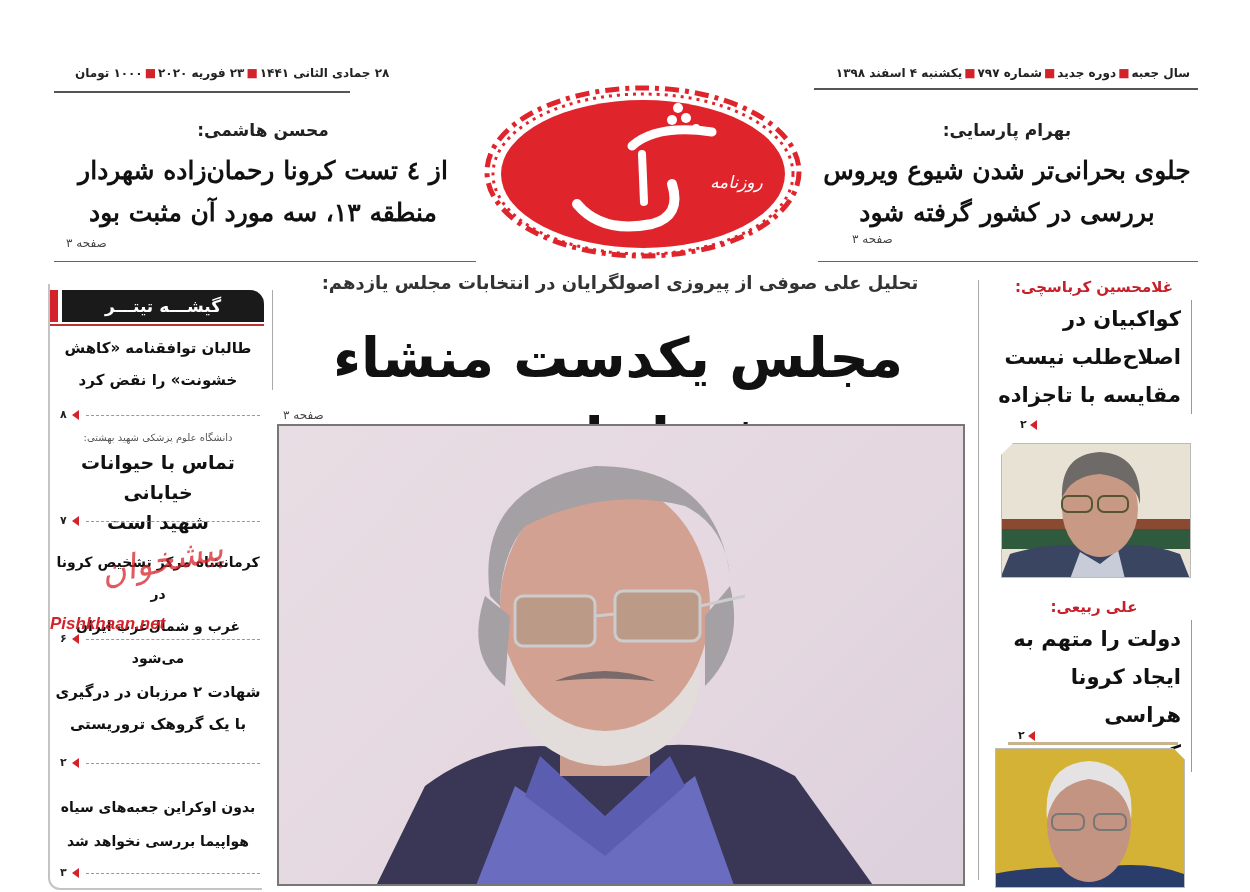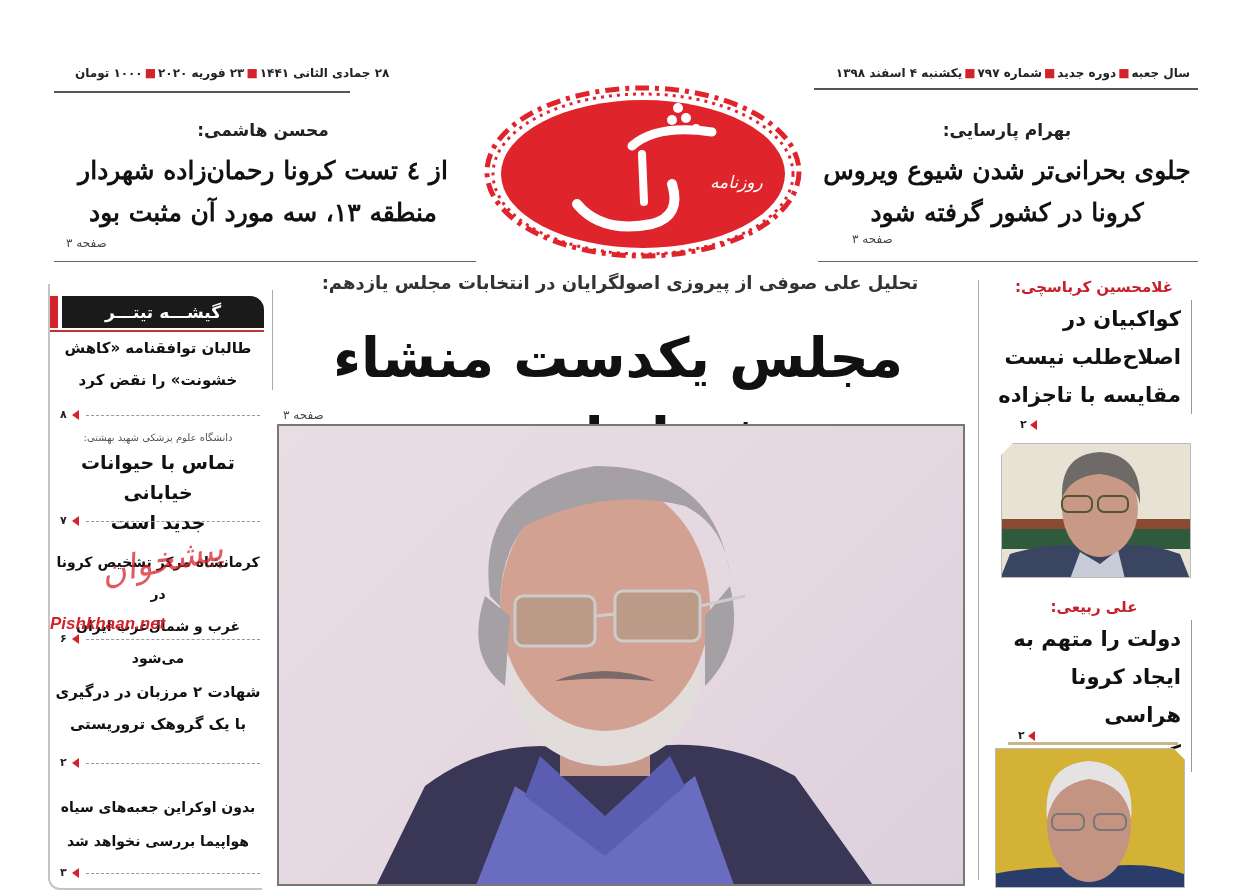--- a/index.html
+++ b/index.html
@@ -26,21 +26,21 @@
   .main-kicker { left: 280px; top: 272px; width: 680px; text-align: center; font-size: 18px; font-weight: bold; color: #333; }
   .main-headline { left: 262px; top: 318px; width: 712px; text-align: center; font-size: 55px; font-weight: 900; letter-spacing: -2px; color: #111; font-family: "DejaVu Sans", sans-serif; line-height: 80px; }
   .main-pageref { left: 283px; top: 408px; }
   .main-photo { left: 277px; top: 424px; width: 688px; height: 462px; border: 2px solid #777; overflow: hidden; background: linear-gradient(135deg, #e9dde4 0%, #e4d7e0 60%, #dcd0dd 100%); }
 
   
   .vline { position: absolute; width: 1px; background: #aaa; }
 
   
   .left-col { left: 48px; top: 284px; width: 214px; height: 606px; border-left: 2px solid #c4c4c4; border-bottom: 2px solid #c4c4c4; border-bottom-left-radius: 12px; }
-  .gt-header { position: absolute; left: 0; top: 12px; width: 214px; height: 48px; }
+  .gt-header { position: absolute; left: 0; top: 6px; width: 214px; height: 48px; }
   .gt-header .red-tab { position: absolute; left: 0; top: 0; width: 8px; height: 32px; background: #d4222a; }
   .gt-header .black-bar { position: absolute; left: 12px; top: 0; right: 0; height: 32px; background: #1a1a1a; border-top-right-radius: 14px; color: #fff; font-size: 17px; font-weight: bold; text-align: center; line-height: 32px; letter-spacing: 1px; }
   .gt-header .under { position: absolute; left: 0; top: 34px; right: 0; height: 2px; background: #b33; }
 
   .gt-item { position: absolute; left: 4px; width: 208px; text-align: center; }
   .gt-item .sub { font-size: 10px; color: #555; margin-bottom: 4px; }
   .gt-item .title { font-size: 15px; font-weight: bold; line-height: 32px; color: #111; }
   .gt-item .title.big { font-size: 19px; font-weight: 900; line-height: 30px; }
   .gt-item .title.dense { font-size: 14px; font-weight: 900; line-height: 34px; }
   .gt-sep { position: absolute; left: 10px; width: 200px; height: 12px; }
@@ -88,21 +88,21 @@
     <circle cx="196" cy="24" r="5" fill="#fff"></circle>
       <circle cx="214" cy="44" r="4" fill="#fff"></circle>
   </svg>
   <div class="abs" style="left:90px; top:40px; width:140px; text-align:center; font-family:'DejaVu Serif',serif; font-size:44px; font-weight:bold; font-style:italic; color:#fff; opacity:0.0;">مستقل</div>
   <div class="abs" style="left:228px; top:88px; font-family:Liberation Serif, serif; font-size:17px; font-style:italic; color:#fff;">روزنامه</div>
 </div>
 
 <div class="abs top-teaser" style="left:818px; top:120px; width:378px;">
   <div class="kicker">بهرام پارسایی:</div>
   <div class="headline">جلوی بحرانی‌تر شدن شیوع ویروس</div>
-  <div class="headline">کرونا در کشور گرفته شود</div>
+  <div class="headline">بررسی در کشور گرفته شود</div>
 </div>
 <div class="abs page-ref" style="left:852px; top:232px;">صفحه ۳</div>
 <div class="rule" style="left:818px; top:261px; width:380px; height:1px; background:#666;"></div>
 
 <div class="abs top-teaser" style="left:58px; top:120px; width:410px;">
   <div class="kicker">محسن هاشمی:</div>
   <div class="headline">از ٤ تست کرونا رحمان‌زاده شهردار</div>
   <div class="headline">منطقه ۱۳، سه مورد آن مثبت بود</div>
 </div>
 <div class="abs page-ref" style="left:66px; top:236px;">صفحه ۳</div>
@@ -153,21 +153,21 @@
   </div>
   <div class="gt-sep" style="top:126px;">
     <span class="num">۸</span>
     <span class="arrow"></span>
     <span class="dash"></span>
   </div>
 
   <div class="gt-item" style="top:148px;">
     <div class="sub">دانشگاه علوم پزشکی شهید بهشتی:</div>
     <div class="title big">تماس با حیوانات خیابانی</div>
-    <div class="title big">جدید است</div>
+    <div class="title big">شهید است</div>
   </div>
   <div class="gt-sep" style="top:232px;">
     <span class="num">۷</span>
     <span class="arrow"></span>
     <span class="dash"></span>
   </div>
 
   <div class="gt-item" style="top:262px;">
     <div class="title" style="font-size:14px;">کرمانشاه مرکز تشخیص کرونا در</div>
     <div class="title" style="font-size:14px;">غرب و شمال‌غرب ایران می‌شود</div>

